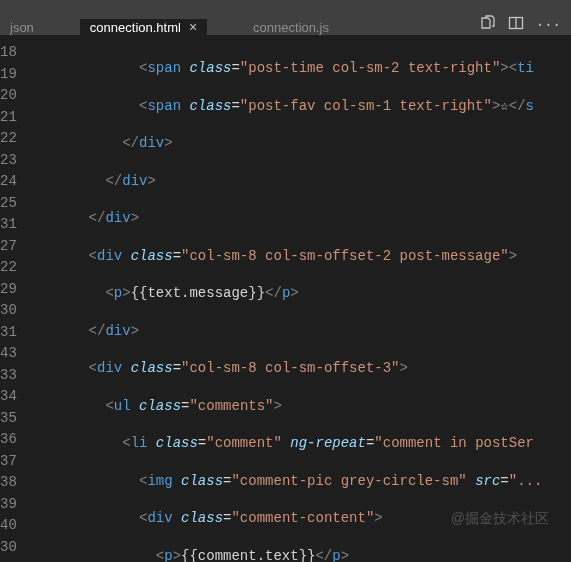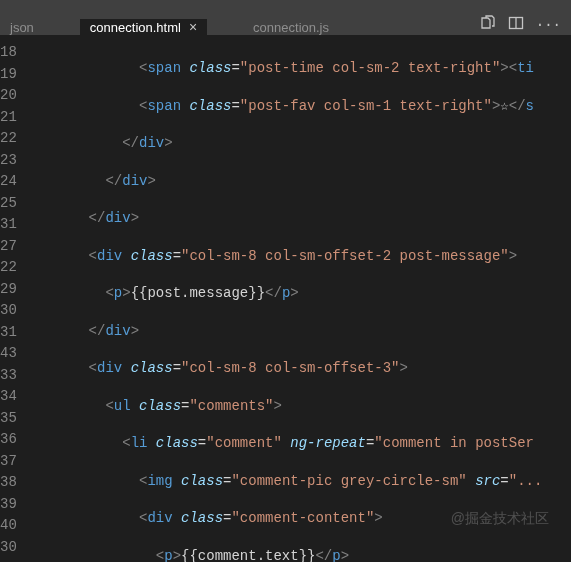--- a/index.html
+++ b/index.html
@@ -95,21 +95,21 @@
     <div>40</div>
     <div>30</div>
   </div>
   <div class="code">
 <div class="line"><span>          </span><span class="tok-brk">&lt;</span><span class="tok-tag">span</span><span> </span><span class="tok-attr">class</span><span class="tok-op">=</span><span class="tok-str">"post-time col-sm-2 text-right"</span><span class="tok-brk">&gt;</span><span class="tok-brk">&lt;</span><span class="tok-tag">ti</span></div>
 <div class="line"><span>          </span><span class="tok-brk">&lt;</span><span class="tok-tag">span</span><span> </span><span class="tok-attr">class</span><span class="tok-op">=</span><span class="tok-str">"post-fav col-sm-1 text-right"</span><span class="tok-brk">&gt;</span><span class="tok-txt">☆</span><span class="tok-brk">&lt;/</span><span class="tok-tag">s</span></div>
 <div class="line"><span>        </span><span class="tok-brk">&lt;/</span><span class="tok-tag">div</span><span class="tok-brk">&gt;</span></div>
 <div class="line"><span>      </span><span class="tok-brk">&lt;/</span><span class="tok-tag">div</span><span class="tok-brk">&gt;</span></div>
 <div class="line"><span>    </span><span class="tok-brk">&lt;/</span><span class="tok-tag">div</span><span class="tok-brk">&gt;</span></div>
 <div class="line"><span>    </span><span class="tok-brk">&lt;</span><span class="tok-tag">div</span><span> </span><span class="tok-attr">class</span><span class="tok-op">=</span><span class="tok-str">"col-sm-8 col-sm-offset-2 post-message"</span><span class="tok-brk">&gt;</span></div>
-<div class="line"><span>      </span><span class="tok-brk">&lt;</span><span class="tok-tag">p</span><span class="tok-brk">&gt;</span><span class="tok-xp">{{post.message}}</span><span class="tok-brk">&lt;/</span><span class="tok-tag">p</span><span class="tok-brk">&gt;</span></div>
+<div class="line"><span>      </span><span class="tok-brk">&lt;</span><span class="tok-tag">p</span><span class="tok-brk">&gt;</span><span class="tok-xp">{{text.message}}</span><span class="tok-brk">&lt;/</span><span class="tok-tag">p</span><span class="tok-brk">&gt;</span></div>
 <div class="line"><span>    </span><span class="tok-brk">&lt;/</span><span class="tok-tag">div</span><span class="tok-brk">&gt;</span></div>
 <div class="line"><span>    </span><span class="tok-brk">&lt;</span><span class="tok-tag">div</span><span> </span><span class="tok-attr">class</span><span class="tok-op">=</span><span class="tok-str">"col-sm-8 col-sm-offset-3"</span><span class="tok-brk">&gt;</span></div>
 <div class="line"><span>      </span><span class="tok-brk">&lt;</span><span class="tok-tag">ul</span><span> </span><span class="tok-attr">class</span><span class="tok-op">=</span><span class="tok-str">"comments"</span><span class="tok-brk">&gt;</span></div>
 <div class="line"><span>        </span><span class="tok-brk">&lt;</span><span class="tok-tag">li</span><span> </span><span class="tok-attr">class</span><span class="tok-op">=</span><span class="tok-str">"comment"</span><span> </span><span class="tok-attr">ng-repeat</span><span class="tok-op">=</span><span class="tok-str">"comment in postSer</span></div>
 <div class="line"><span>          </span><span class="tok-brk">&lt;</span><span class="tok-tag">img</span><span> </span><span class="tok-attr">class</span><span class="tok-op">=</span><span class="tok-str">"comment-pic grey-circle-sm"</span><span> </span><span class="tok-attr">src</span><span class="tok-op">=</span><span class="tok-str">"...</span></div>
 <div class="line"><span>          </span><span class="tok-brk">&lt;</span><span class="tok-tag">div</span><span> </span><span class="tok-attr">class</span><span class="tok-op">=</span><span class="tok-str">"comment-content"</span><span class="tok-brk">&gt;</span></div>
 <div class="line"><span>            </span><span class="tok-brk">&lt;</span><span class="tok-tag">p</span><span class="tok-brk">&gt;</span><span class="tok-xp">{{comment.text}}</span><span class="tok-brk">&lt;/</span><span class="tok-tag">p</span><span class="tok-brk">&gt;</span></div>
 
 
 

